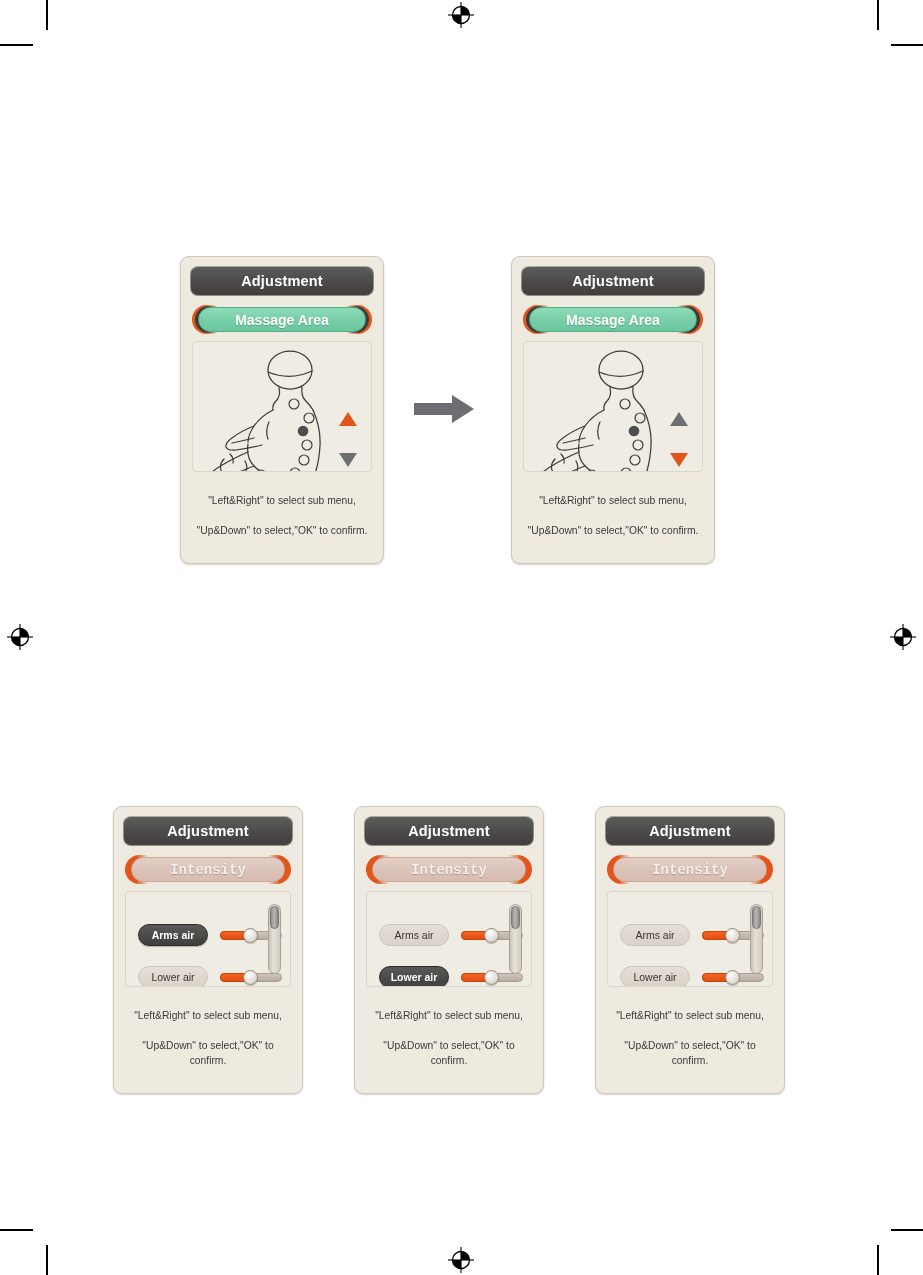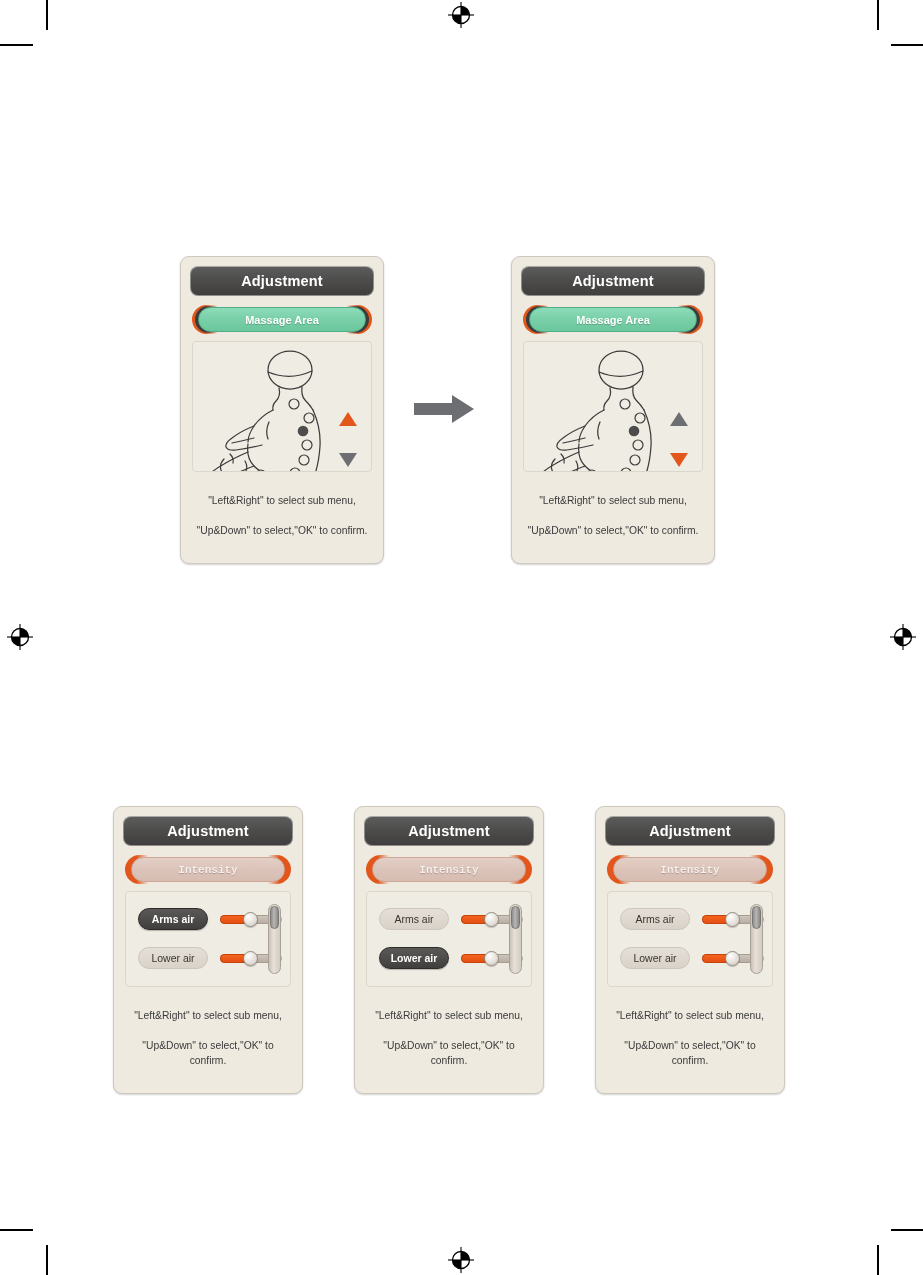--- a/index.html
+++ b/index.html
@@ -75,21 +75,21 @@
   }
   .modepill {
     position: absolute;
     inset: 0;
     border-radius: 14px;
     display: flex;
     align-items: center;
     justify-content: center;
     color: #ffffff;
     font-weight: bold;
-    font-size: 11px;
+    font-size: 14px;
     text-shadow: 0 1px 1px rgba(0,0,0,0.22);
     box-sizing: border-box;
   }
   .modepill.green {
     background: linear-gradient(#8ddcb9, #79cfa8 48%, #6bc79d);
     border: 1px solid #4fae86;
   }
   .modepill.rose {
     background: linear-gradient(#e3cfc6, #dcc4ba 48%, #d6bcb1);
     border: 1px solid #d0a696;
@@ -146,20 +146,21 @@
   
   .rows {
     position: absolute;
     left: 12px; right: 10px; top: 14px;
   }
   .row {
     display: flex;
     align-items: center;
     height: 26px;
     margin-bottom: 13px;
+    margin-top: 16px;
   }
   .pill {
     width: 70px;
     height: 22px;
     border-radius: 11px;
     font-size: 10.5px;
     display: flex;
     align-items: center;
     justify-content: center;
     box-sizing: border-box;

